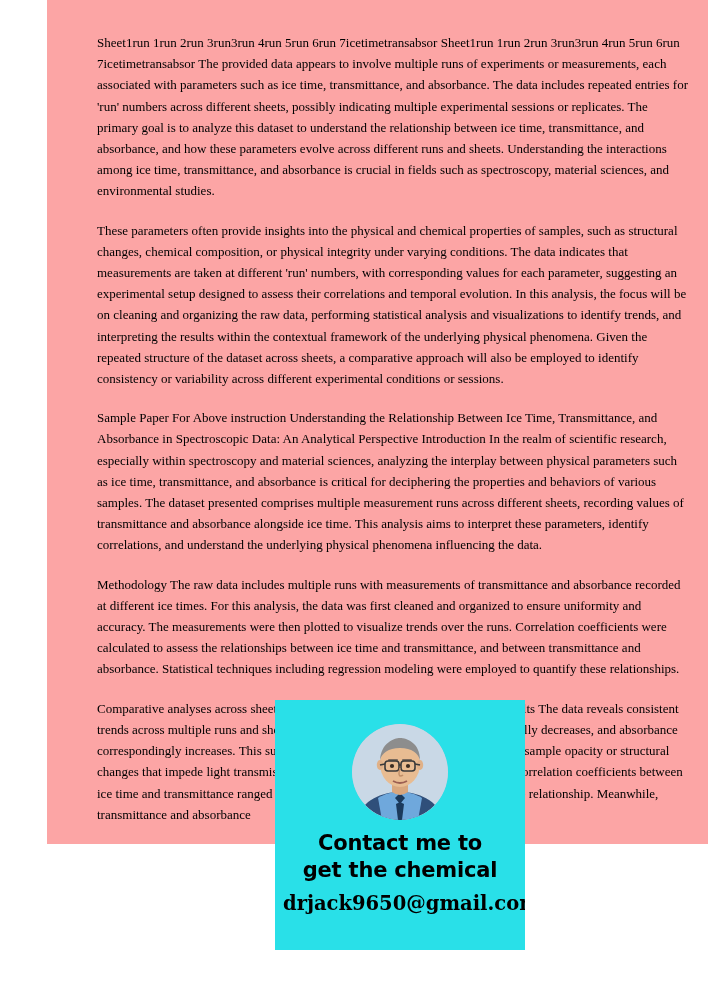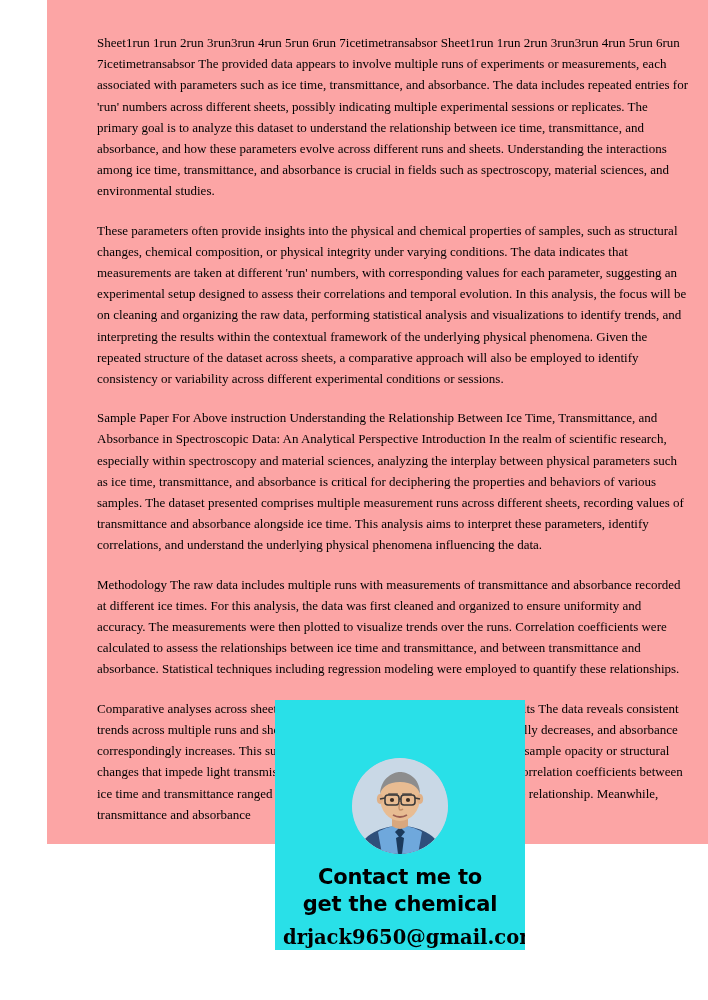--- a/index.html
+++ b/index.html
@@ -43,23 +43,23 @@
   #overlay-card {
     position: absolute;
     left: 228px;
     top: 700px;
     width: 250px;
     height: 250px;
     background: #29e0e8;
     display: flex;
     flex-direction: column;
     align-items: center;
-    justify-content: flex-end;
+    justify-content: flex-start;
     box-sizing: border-box;
-    padding-top: 2px;
+    padding-top: 24px;
     overflow: hidden;
   }
   #avatar {
     width: 96px;
     height: 96px;
     border-radius: 50%;
     overflow: hidden;
     position: relative;
     background: #b8cfe0;
     flex: none;

